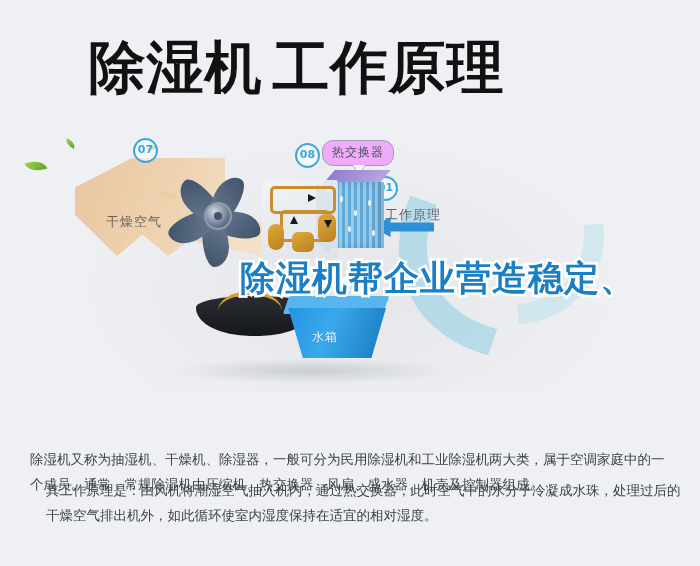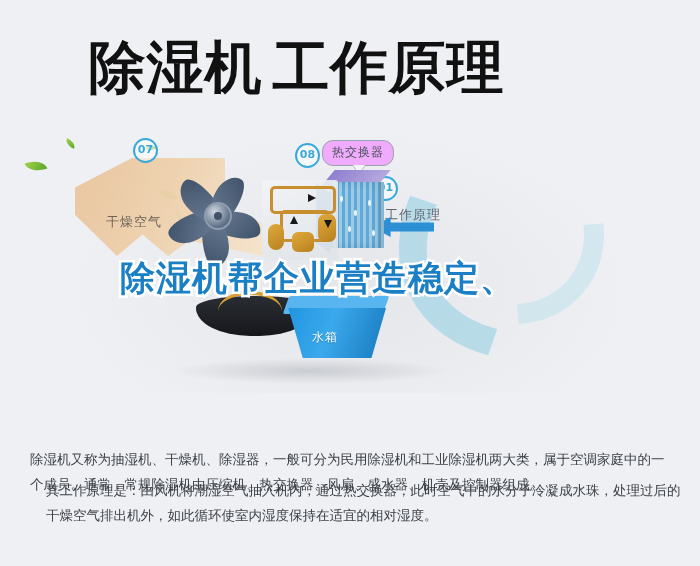--- a/index.html
+++ b/index.html
@@ -193,21 +193,21 @@
 
   
   .leaf{
     position:absolute;
     background:linear-gradient(135deg,#9fd24a,#5aa52a);
     border-radius:0 100% 0 100%;
   }
 
   
   .wm{
-    position:absolute;left:0;top:258px;width:636px;text-align:center;
+    position:absolute;left:0;top:258px;width:636px;text-align:right;
     pointer-events:none;
   }
   .wm-line{
     font-size:35px;font-weight:bold;color:#1a7fc4;
     font-family:"DejaVu Sans","Liberation Sans",sans-serif;
     letter-spacing:1px;line-height:40px;white-space:nowrap;
     -webkit-text-stroke:5px #ffffff;
     paint-order:stroke fill;
     text-shadow:
       0 0 0 #fff;

